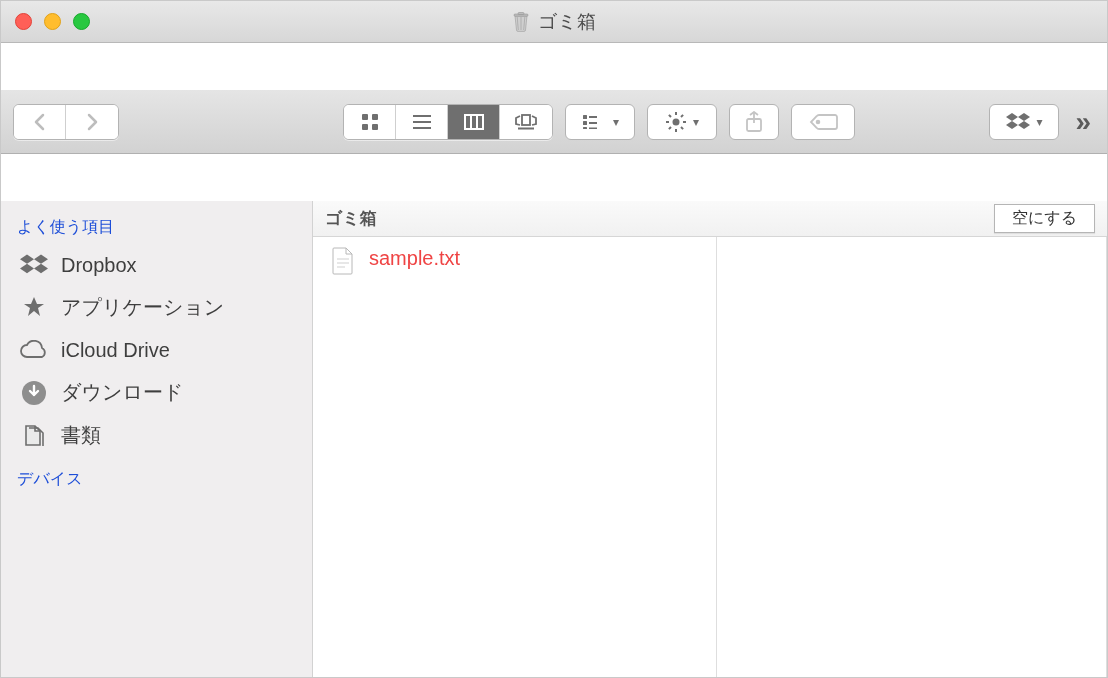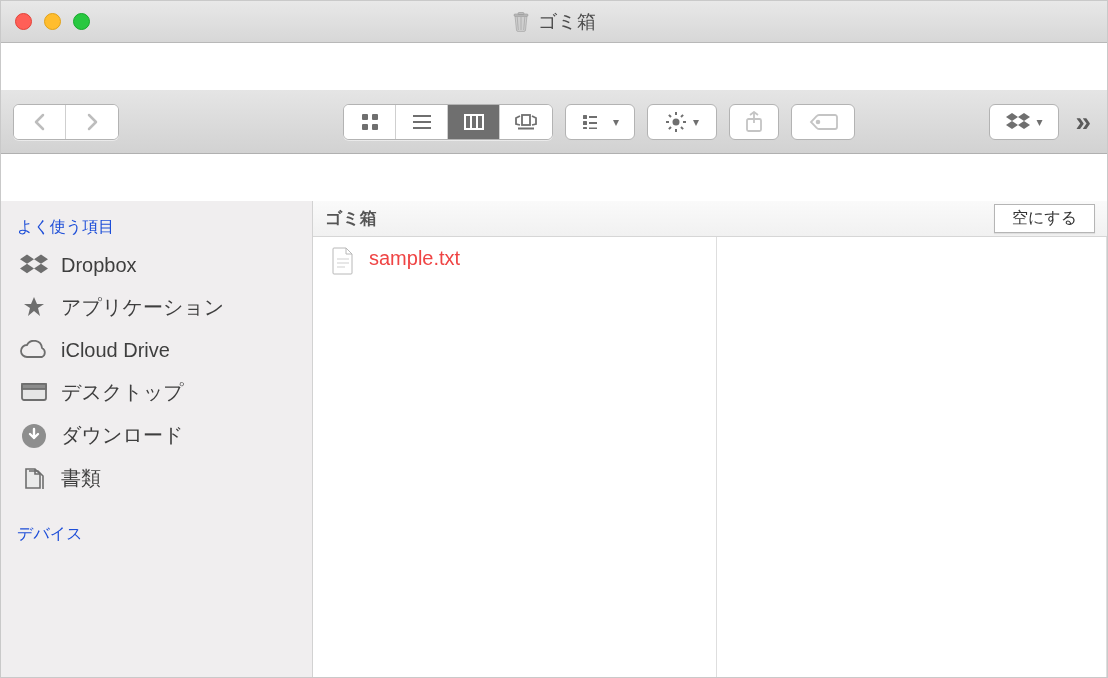--- a/index.html
+++ b/index.html
@@ -228,48 +228,39 @@
       <div class="sb-item">
         <span class="sb-icon">
             <svg width="30" height="20" viewBox="0 0 30 20" fill="none" stroke="#6e6e6e" stroke-width="1.8">
               <path d="M8 17a6 6 0 0 1 0-12 8 8 0 0 1 15 3 5 5 0 0 1 0 9H8z"></path>
             </svg>
           </span>
         <span>iCloud Drive</span>
       </div>
       <div class="sb-item">
         <span class="sb-icon">
-            <svg width="28" height="22" viewBox="0 0 28 22" fill="none" stroke="#6e6e6e" stroke-width="1.8">
-              <rect x="2" y="2" width="24" height="16" rx="2" fill="#e6e6e6"></rect>
-              <rect x="2" y="2" width="24" height="5" fill="#8c8c8c"></rect>
-            </svg>
-          </span>
-        <span>デスクトップ</span>
-      </div>
-      <div class="sb-item">
-        <span class="sb-icon">
             <svg width="26" height="26" viewBox="0 0 26 26" fill="#6e6e6e">
               <circle cx="13" cy="13" r="12" fill="#8e8e8e"></circle>
               <path d="M13 6v9m0 0l-4-4m4 4l4-4" stroke="#fff" stroke-width="2.4" fill="none" stroke-linecap="round" stroke-linejoin="round"></path>
             </svg>
           </span>
         <span>ダウンロード</span>
       </div>
       <div class="sb-item">
         <span class="sb-icon">
             <svg width="26" height="26" viewBox="0 0 26 26" fill="none" stroke="#6e6e6e" stroke-width="1.6">
               <path d="M5 3h9l5 5v14H5z" fill="#eaeaea"></path>
               <path d="M8 5h9l5 5v13" fill="none"></path>
               <path d="M14 3v5h5"></path>
             </svg>
           </span>
         <span>書類</span>
       </div>
 
-      <div class="sb-header" style="margin-top:18px">デバイス</div>
+      <div class="sb-header" style="margin-top:6px">デバイス</div>
     </div>
 
     <div class="main">
       <div class="pathbar">
         <span class="path-title">ゴミ箱</span>
         <button class="empty-btn">空にする</button>
       </div>
       <div class="columns">
         <div class="col col1">
           <div class="file-row">

